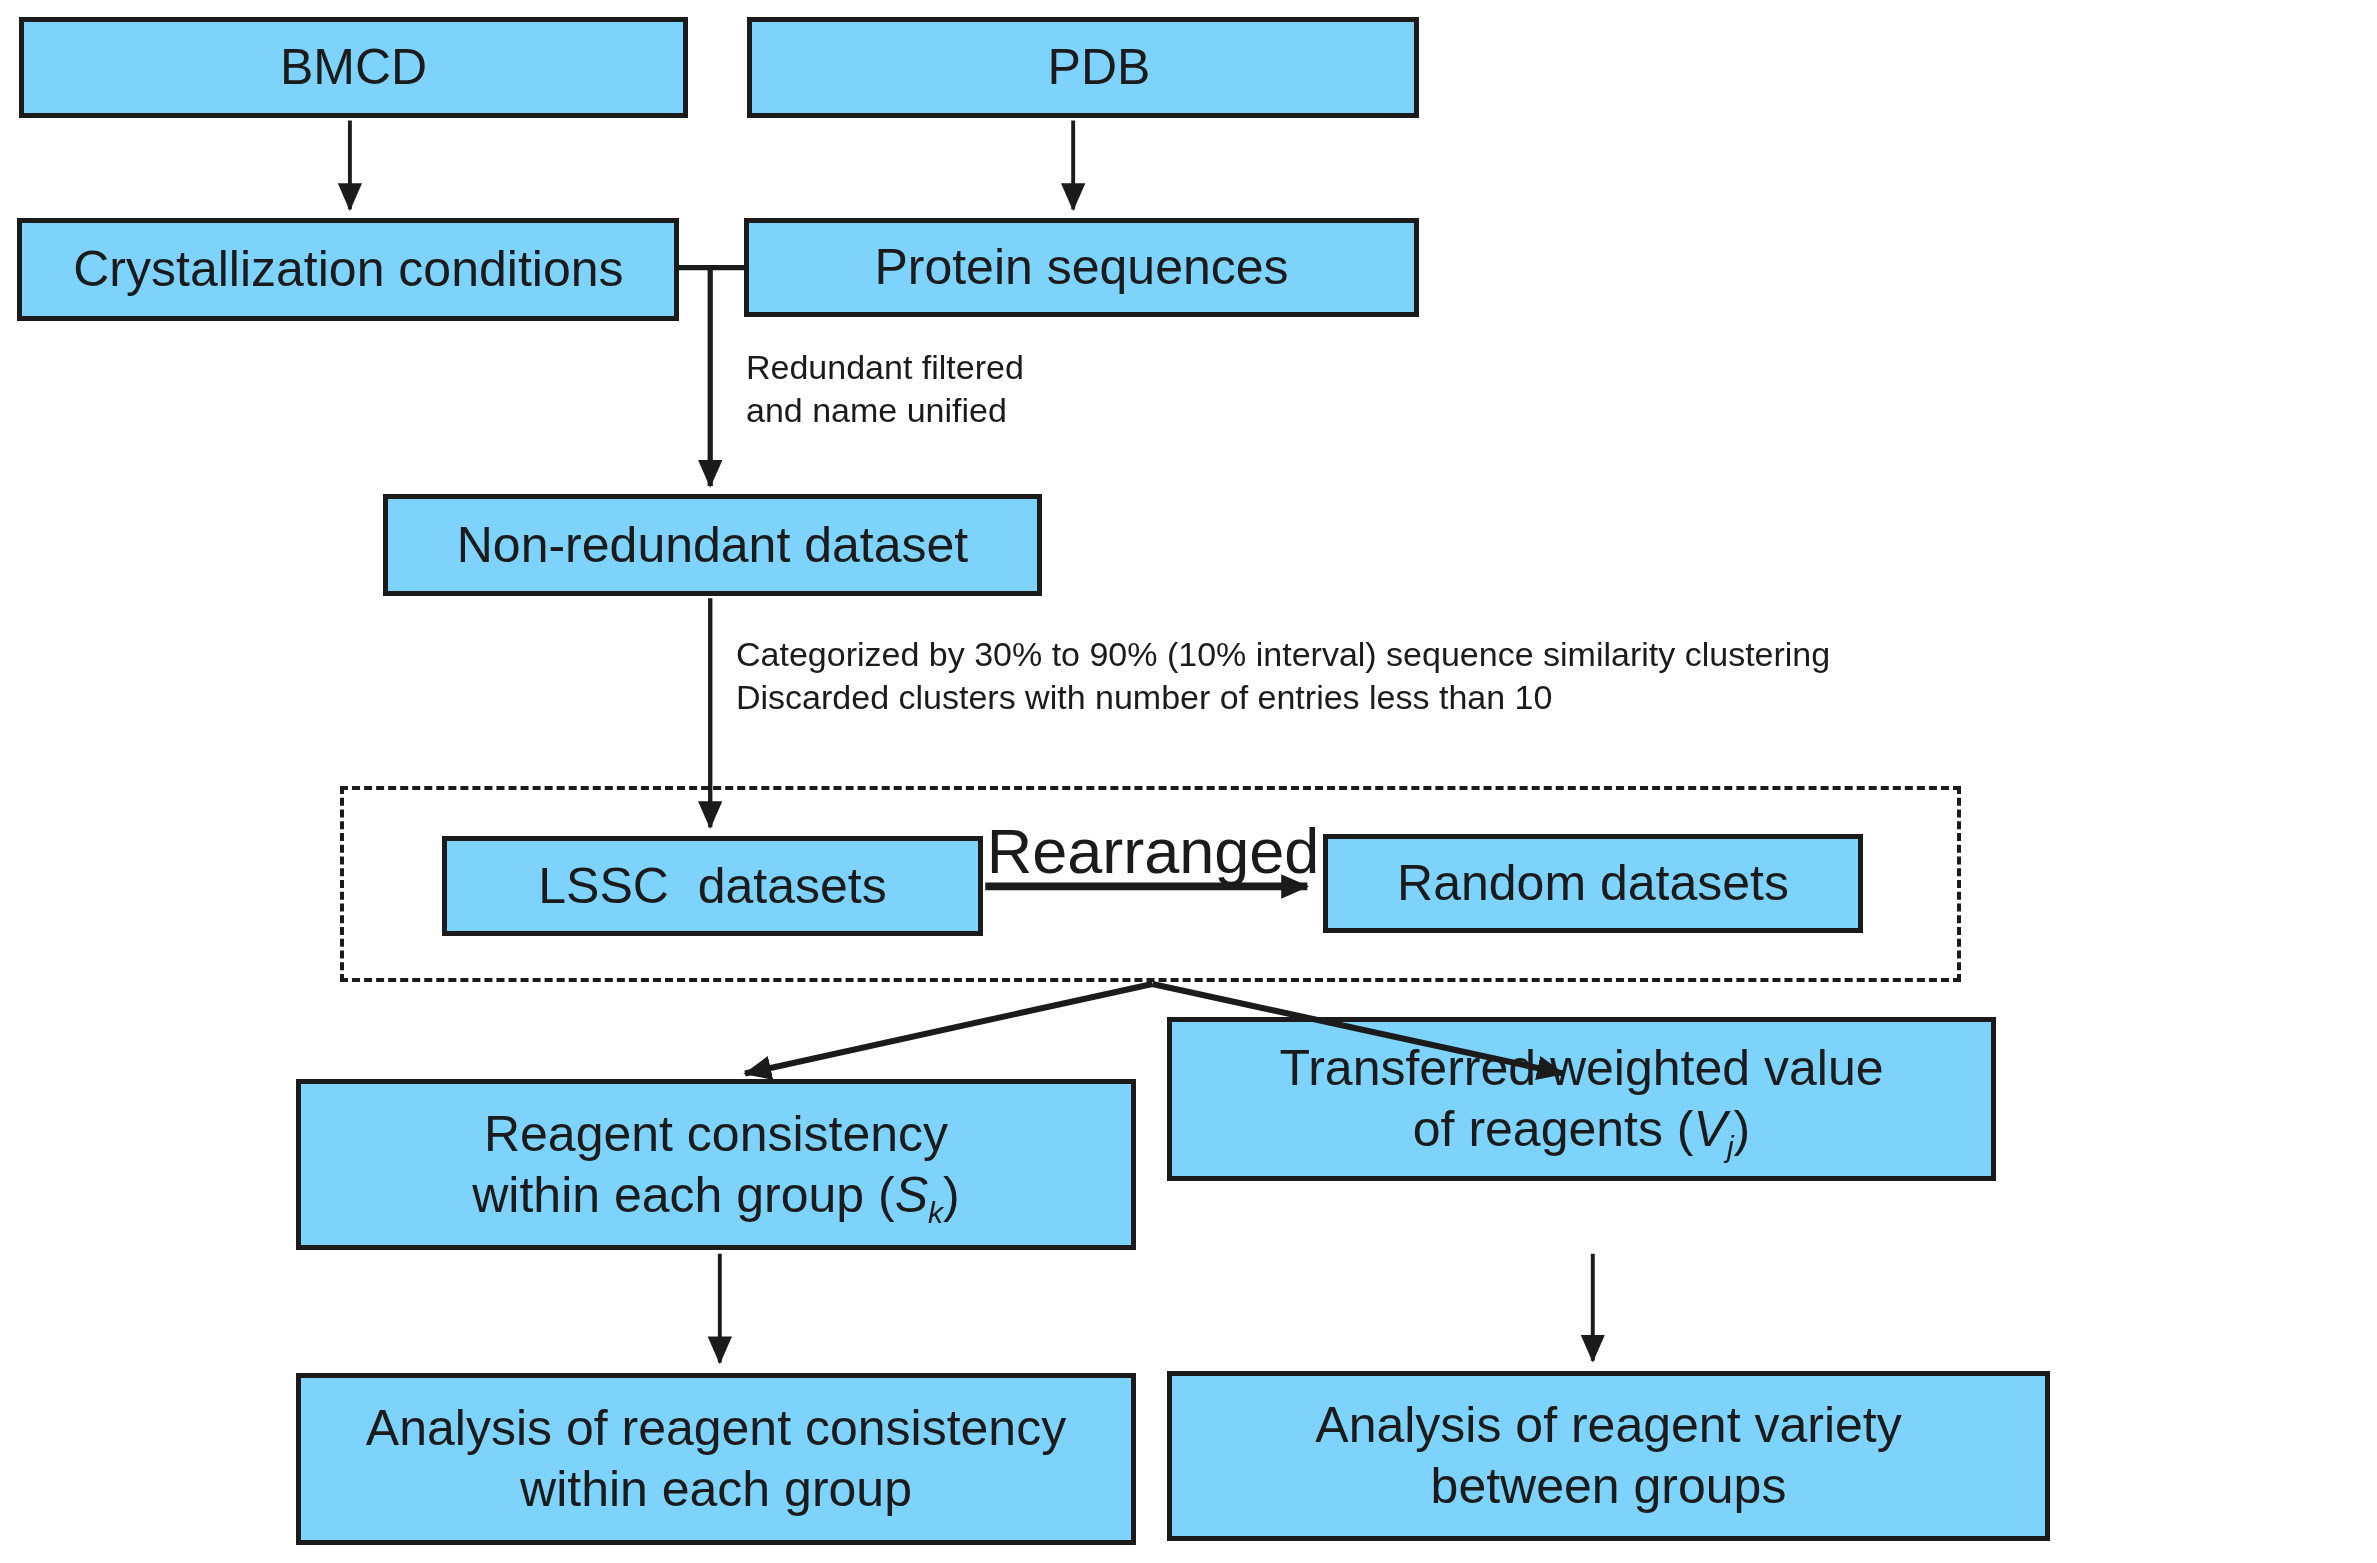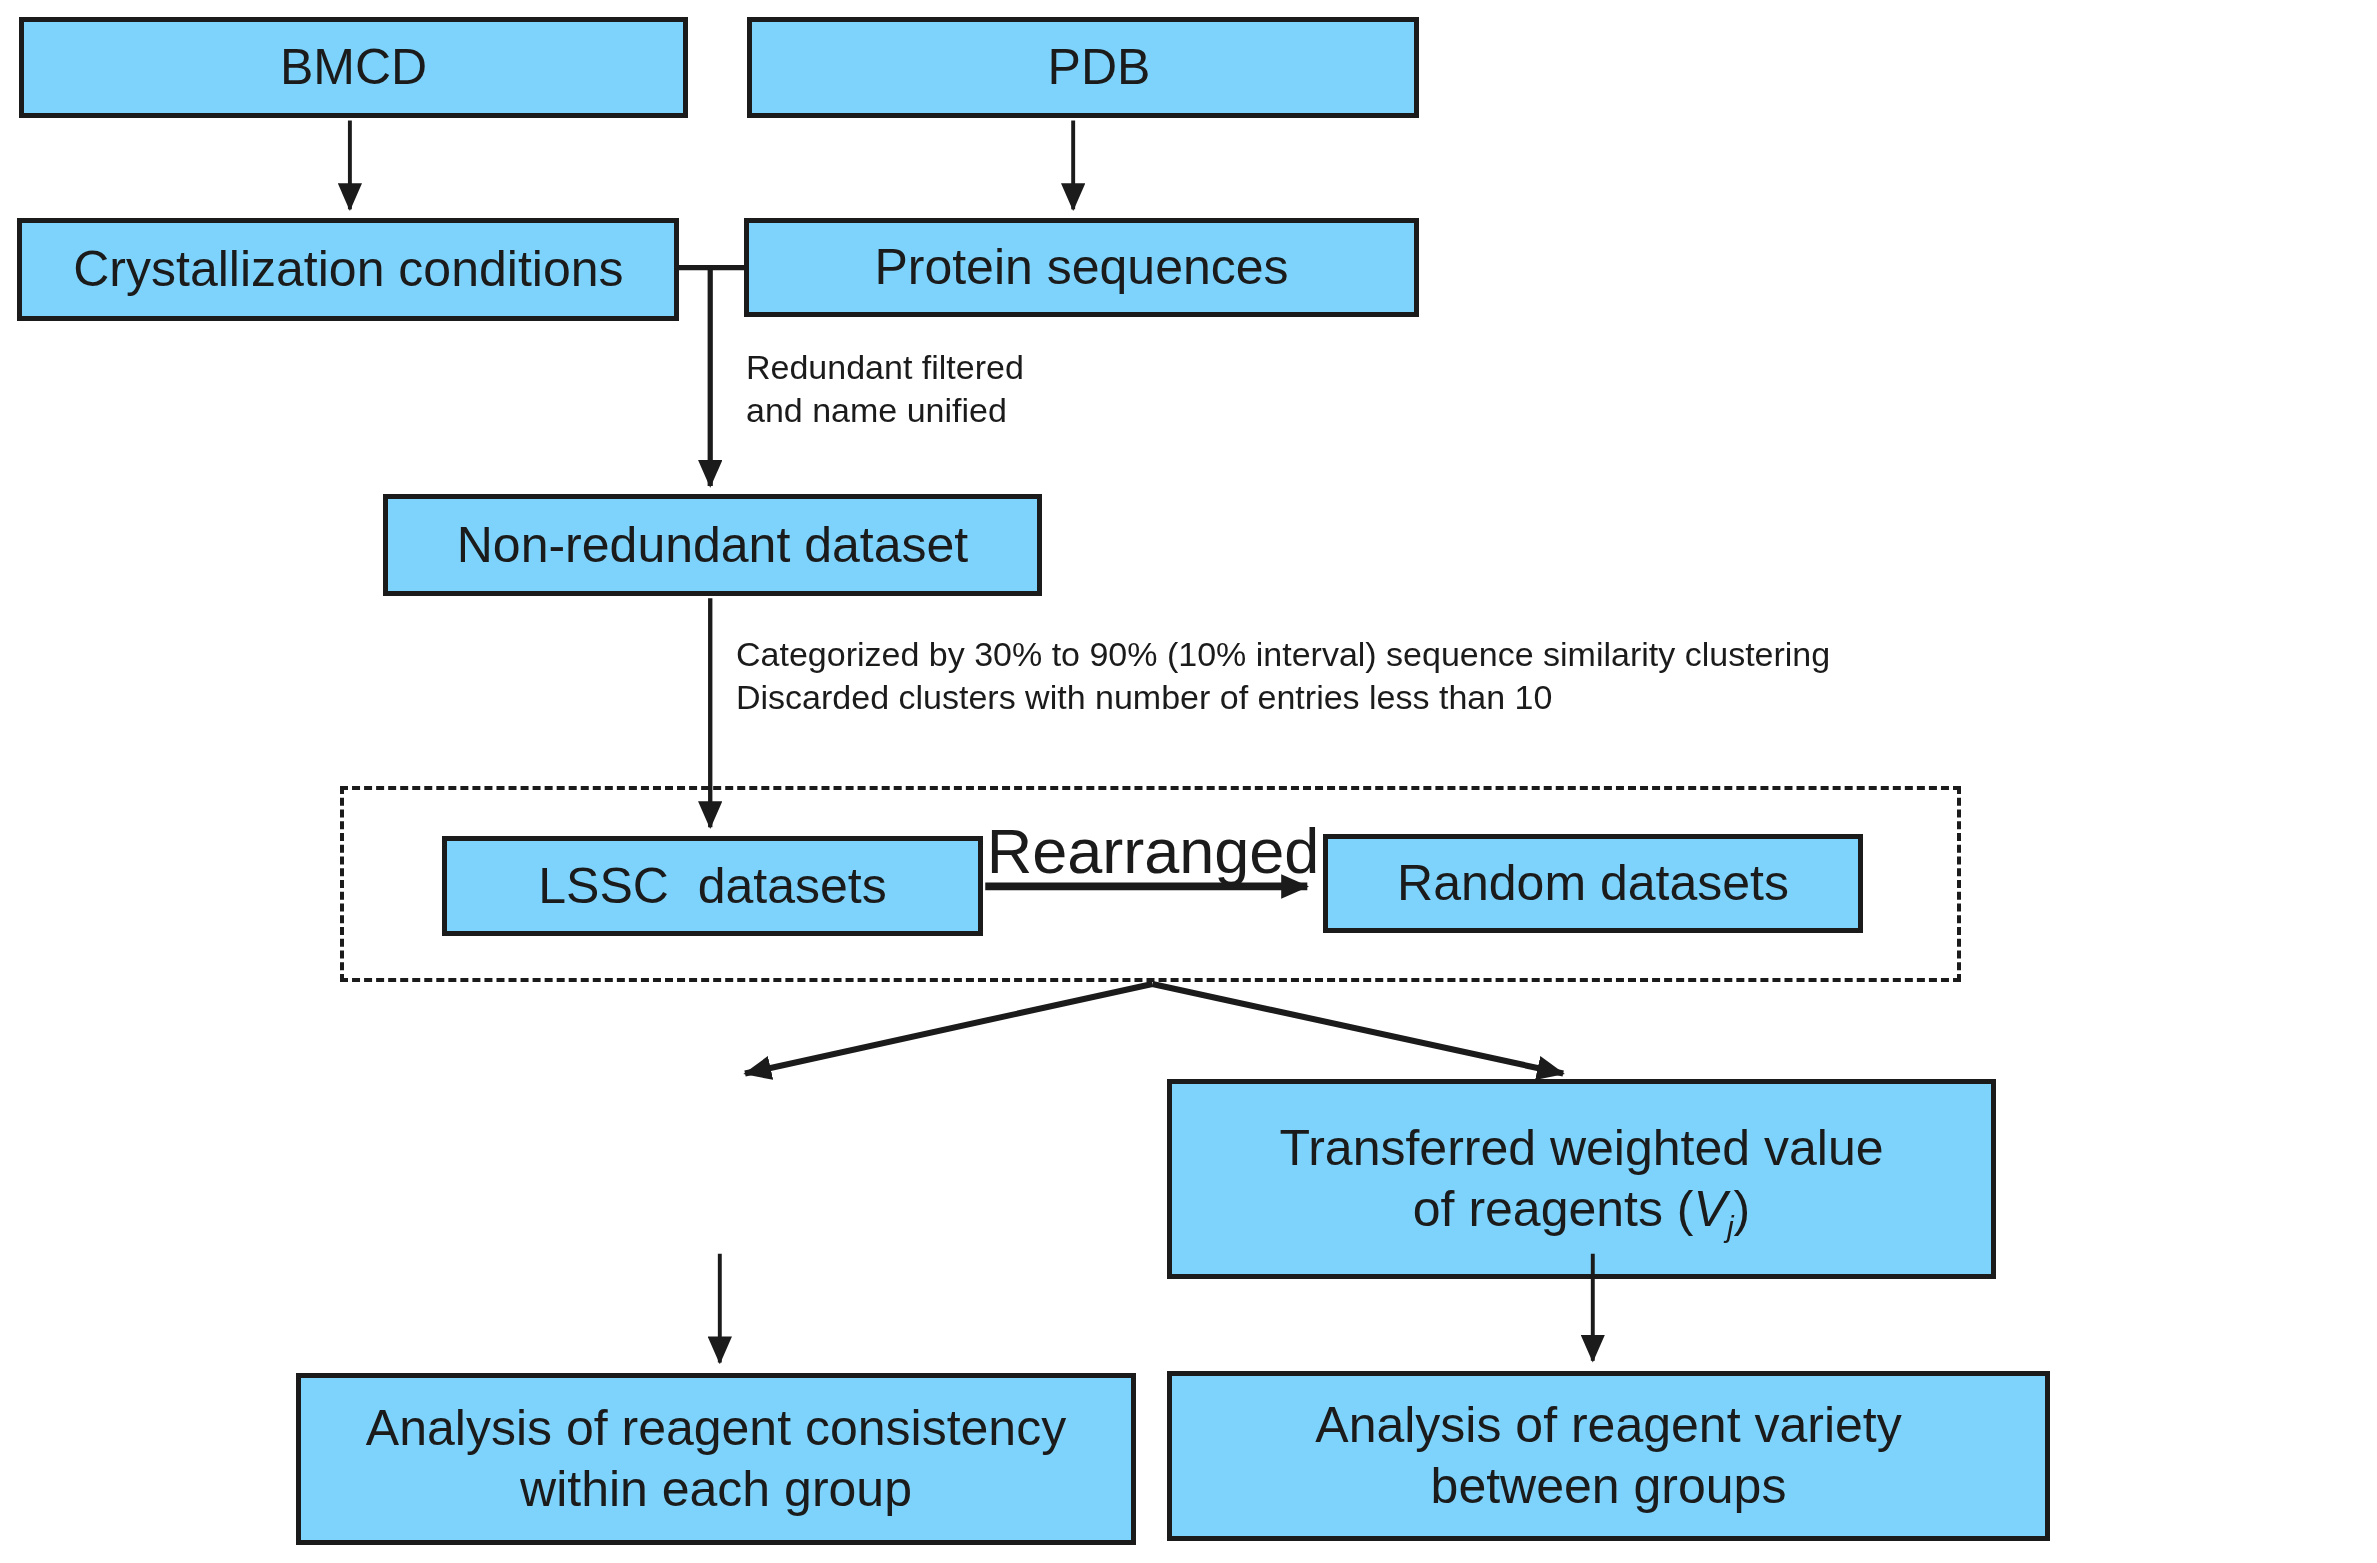--- a/index.html
+++ b/index.html
@@ -131,22 +131,28 @@
   <div class="node" style="left:442px; top:836px; width:541px; height:100px;">
     <div class="wordspace">LSSC datasets</div>
   </div>
 
   <div class="rearranged-label" style="left:984px; top:815px; width:338px;">Rearranged</div>
 
   <div class="node" style="left:1323px; top:834px; width:540px; height:99px;">
     <div>Random datasets</div>
   </div>
 
+  <div class="node" style="left:296px; top:1079px; width:840px; height:171px;">
+    <div>Reagent consistency</div>
+    <div>
+      <span>within each group (</span><span class="sym">S</span><sub class="sub">k</sub><span>)</span>
+    </div>
+  </div>
 
-  <div class="node" style="left:1167px; top:1079px; width:829px; height:200px;">
+  <div class="node" style="left:1167px; top:1017px; width:829px; height:164px;">
     <div>Transferred weighted value</div>
     <div>
       <span>of reagents (</span><span class="sym">V</span><sub class="sub">j</sub><span>)</span>
     </div>
   </div>
 
   <div class="node" style="left:296px; top:1373px; width:840px; height:172px;">
     <div>Analysis of reagent consistency</div>
     <div>within each group</div>
   </div>

